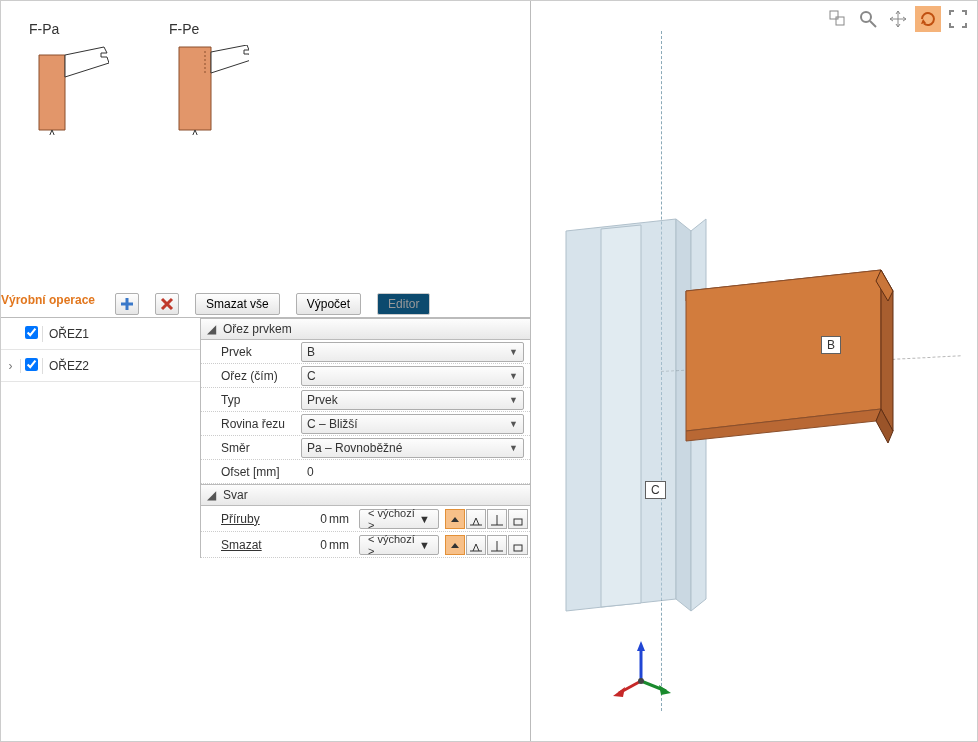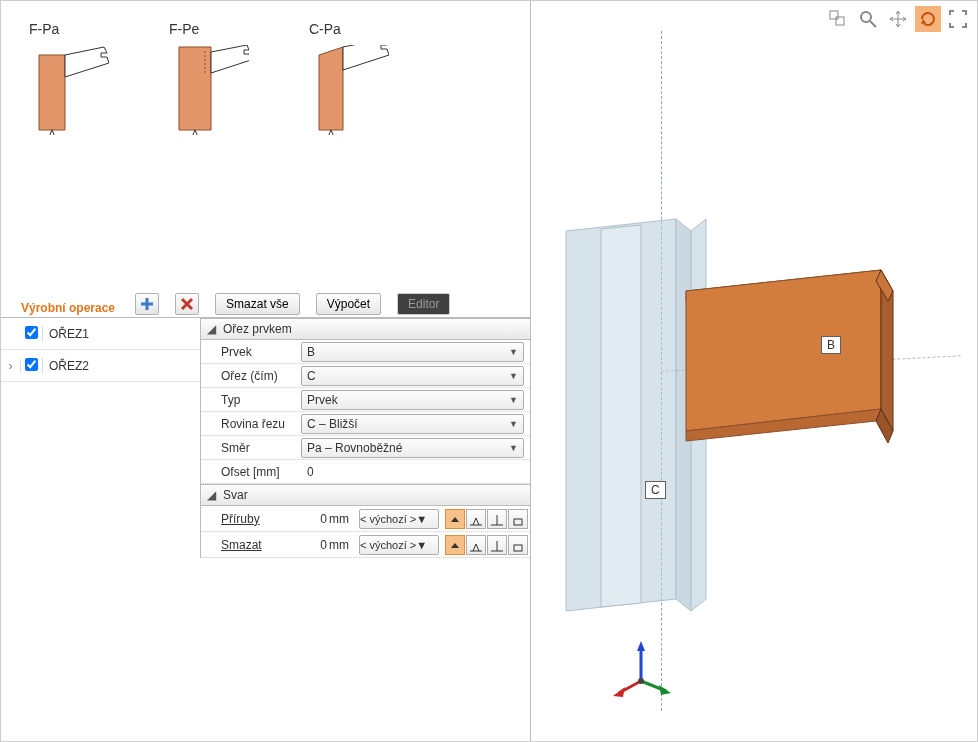--- a/index.html
+++ b/index.html
@@ -9,27 +9,27 @@
 .right-panel { flex: 1; position: relative; background: #fff; }
 
 
 .type-area { padding: 20px 18px 30px 18px; min-height: 290px; }
 .type-row { display: flex; gap: 50px; }
 .type-item { display: flex; flex-direction: column; align-items: flex-start; }
 .type-label { font-size: 14px; color: #333; margin-bottom: 8px; margin-left: 10px; }
 .type-icon { width: 90px; height: 90px; }
 
 
-.ops-bar { display: flex; align-items: flex-end; gap: 16px; padding: 2px 20px; }
+.ops-bar { display: flex; align-items: flex-start; gap: 16px; padding: 2px 0; }
 .ops-title { color: #e2771e; font-weight: bold; margin-right: 4px; flex-shrink: 0; }
 .icon-btn { width: 24px; height: 22px; background: linear-gradient(#fefefe,#e6e6e6); border: 1px solid #b0b0b0; border-radius: 2px; display: flex; align-items: center; justify-content: center; font-weight: bold; cursor: pointer; }
 .icon-btn.plus { color: #3a78c9; }
 .icon-btn.del { color: #c0392b; }
 .txt-btn { height: 22px; padding: 0 10px; background: linear-gradient(#fefefe,#e6e6e6); border: 1px solid #b0b0b0; border-radius: 2px; cursor: pointer; font-size: 12px; }
-.txt-btn.disabled { color: #999; border-color: #ccc; background: #404040; cursor: default; }
+.txt-btn.disabled { color: #999; border-color: #ccc; background: #0c4a6e; cursor: default; }
 
 
 .two-col { display: flex; border-top: 1px solid #bbb; }
 .grid-col { width: 200px; border-right: 1px solid #bbb; }
 .prop-col { flex: 1; }
 
 
 .grid-header { display: flex; background: linear-gradient(#fdfdfd,#e8e8e8); border-bottom: 1px solid #aaa; height: 22px; }
 .gh-cell { border-right: 1px solid #bbb; display: flex; align-items: center; padding: 0 5px; font-size: 11px; }
 .gh1 { width: 20px; } .gh2 { width: 22px; } .gh3 { flex: 1; justify-content: space-between;}
@@ -49,21 +49,21 @@
 .prop-ctrl { flex: 1; padding-right: 6px; }
 .dd { width: 100%; height: 20px; background: linear-gradient(#fdfdfd,#ececec); border: 1px solid #adadad; border-radius: 2px; display: flex; align-items: center; justify-content: space-between; padding: 0 5px; font-size: 12px; cursor: pointer; }
 .dd .caret { color: #555; font-size: 9px; }
 .prop-val { width: 100%; text-align: right; padding-right: 8px; }
 
 
 .weld-row { display: flex; height: 26px; align-items: center; border-bottom: 1px dotted #ccc; padding-left: 20px; }
 .weld-label { width: 60px; text-decoration: underline; }
 .weld-num { width: 48px; text-align: right; padding-right: 2px; }
 .weld-unit { width: 30px; }
-.weld-dd { width: 80px; height: 20px; background: linear-gradient(#fdfdfd,#ececec); border: 1px solid #adadad; border-radius: 2px; display: flex; align-items: center; justify-content: flex-start; padding: 0 0; font-size: 11px; cursor: pointer; margin-right: 5px; }
+.weld-dd { width: 80px; height: 20px; background: linear-gradient(#fdfdfd,#ececec); border: 1px solid #adadad; border-radius: 2px; display: flex; align-items: center; justify-content: space-between; padding: 0 8px; font-size: 11px; cursor: pointer; margin-right: 5px; }
 .wopt { width: 20px; height: 20px; border: 1px solid #adadad; background: linear-gradient(#fdfdfd,#ececec); display: flex; align-items: center; justify-content: center; cursor: pointer; margin-left: 1px;}
 .wopt.sel { background: #f7c089; border-color: #e29038;}
 .weld-ico { width: 14px; height: 14px; }
 
 
 .view-toolbar { position: absolute; top: 5px; right: 6px; display: flex; gap: 4px; }
 .vbtn { width: 26px; height: 26px; display: flex; align-items: center; justify-content: center; cursor: pointer; }
 .vbtn.active { background: #f5b37a; }
 .vico { width: 20px; height: 20px; }
 
@@ -100,29 +100,20 @@
           <div class="type-label">F-Pe</div>
           <svg class="type-icon" viewBox="0 0 90 90">
             <polygon points="20,2 52,2 52,85 20,85" fill="#e2966a" stroke="#8a4f2c"></polygon>
             <polygon points="52,7 88,0 90,5 85,5 85,9 90,9 92,15 52,28" fill="#fff" stroke="#333"></polygon>
             <line x1="46" y1="6" x2="46" y2="30" stroke="#8a4f2c" stroke-dasharray="2"></line>
             <line x1="36" y1="85" x2="33" y2="92" stroke="#333"></line>
             <line x1="36" y1="85" x2="39" y2="92" stroke="#333"></line>
           </svg>
         </div>
 
-        <div class="type-item">
-          <div class="type-label">C-Pa</div>
-          <svg class="type-icon" viewBox="0 0 90 90">
-            <polygon points="20,10 44,2 44,85 20,85" fill="#e2966a" stroke="#8a4f2c"></polygon>
-            <polygon points="44,2 85,-6 88,0 82,0 82,4 88,4 90,10 44,25" fill="#fff" stroke="#333"></polygon>
-            <line x1="32" y1="85" x2="29" y2="92" stroke="#333"></line>
-            <line x1="32" y1="85" x2="35" y2="92" stroke="#333"></line>
-          </svg>
-        </div>
       </div>
     </div>
 
     <div class="ops-bar">
       <span class="ops-title">Výrobní operace</span>
       <div class="icon-btn plus">
         <svg width="14" height="14">
             <path d="M7 1v12M1 7h12" stroke="#3a78c9" stroke-width="3"></path>
           </svg>
       </div>

